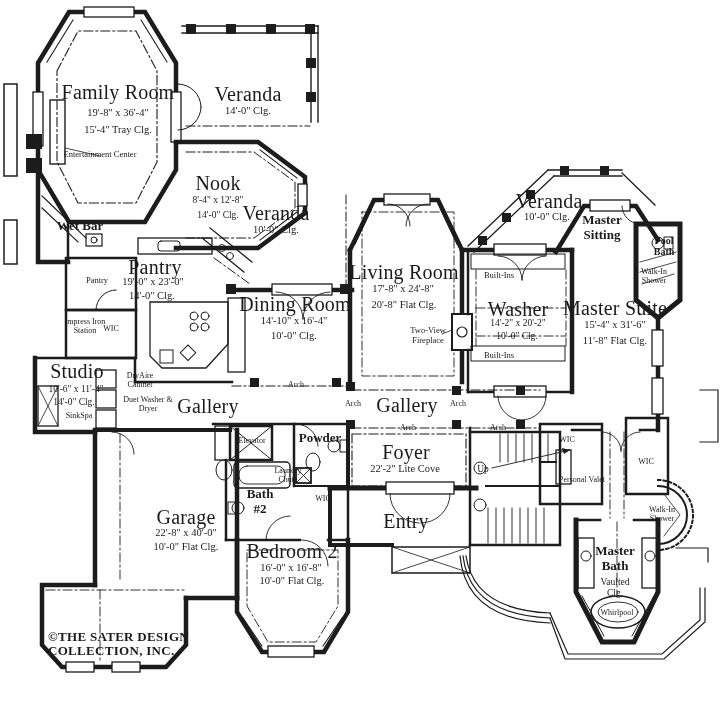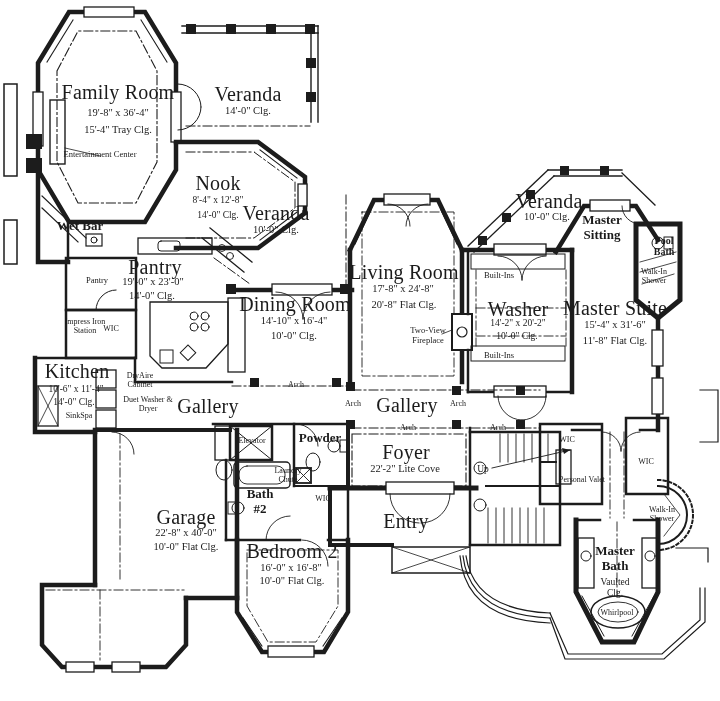--- a/index.html
+++ b/index.html
@@ -342,21 +342,21 @@
 <div class="lbl dims" style="left:547px;top:217px">10'-0" Clg.</div>
 
 <div class="lbl rn-sm wrap" style="left:602px;top:228px;width:58px">Master Sitting</div>
 <div class="lbl rn-xs wrap" style="left:650px;top:246px;width:32px">Pool Bath</div>
 <div class="lbl micro wrap" style="left:654px;top:277px;width:40px">Walk-In Shower</div>
 
 <div class="lbl rn" style="left:615px;top:308px">Master Suite</div>
 <div class="lbl dims" style="left:615px;top:325px">15'-4" x 31'-6"</div>
 <div class="lbl dims" style="left:615px;top:341px">11'-8" Flat Clg.</div>
 
-<div class="lbl rn" style="left:77px;top:371px">Kitchen</div>
+<div class="lbl rn" style="left:77px;top:371px">Studio</div>
 <div class="lbl dims-sm" style="left:76px;top:389px">10'-6" x 11'-4"</div>
 <div class="lbl dims-sm" style="left:74px;top:402px">14'-0" Clg.</div>
 <div class="lbl micro" style="left:79px;top:416px">SinkSpa</div>
 
 <div class="lbl micro wrap" style="left:85px;top:327px;width:42px">Impress Iron Station</div>
 <div class="lbl micro" style="left:111px;top:329px">WIC</div>
 <div class="lbl micro wrap" style="left:140px;top:381px;width:46px">DryAire Cabinet</div>
 <div class="lbl micro wrap" style="left:148px;top:405px;width:66px">Duet Washer &amp; Dryer</div>
 
 <div class="lbl rn" style="left:208px;top:406px">Gallery</div>
@@ -389,14 +389,18 @@
 
 <div class="lbl rn" style="left:292px;top:551px">Bedroom 2</div>
 <div class="lbl dims" style="left:291px;top:568px">16'-0" x 16'-8"</div>
 <div class="lbl dims" style="left:292px;top:581px">10'-0" Flat Clg.</div>
 
 <div class="lbl rn-sm wrap" style="left:615px;top:559px;width:52px">Master Bath</div>
 <div class="lbl dims-sm wrap" style="left:615px;top:588px;width:46px">Vaulted Clg.</div>
 <div class="lbl micro" style="left:617px;top:613px">Whirlpool</div>
 <div class="lbl micro wrap" style="left:662px;top:515px;width:44px">Walk-In Shower</div>
 
-
+<div class="copy" style="left:48px;top:630px">
+  <div>©THE SATER DESIGN</div>
+  <div>COLLECTION, INC.</div>
 </div>
 
+</div>
+
 </body></html>

